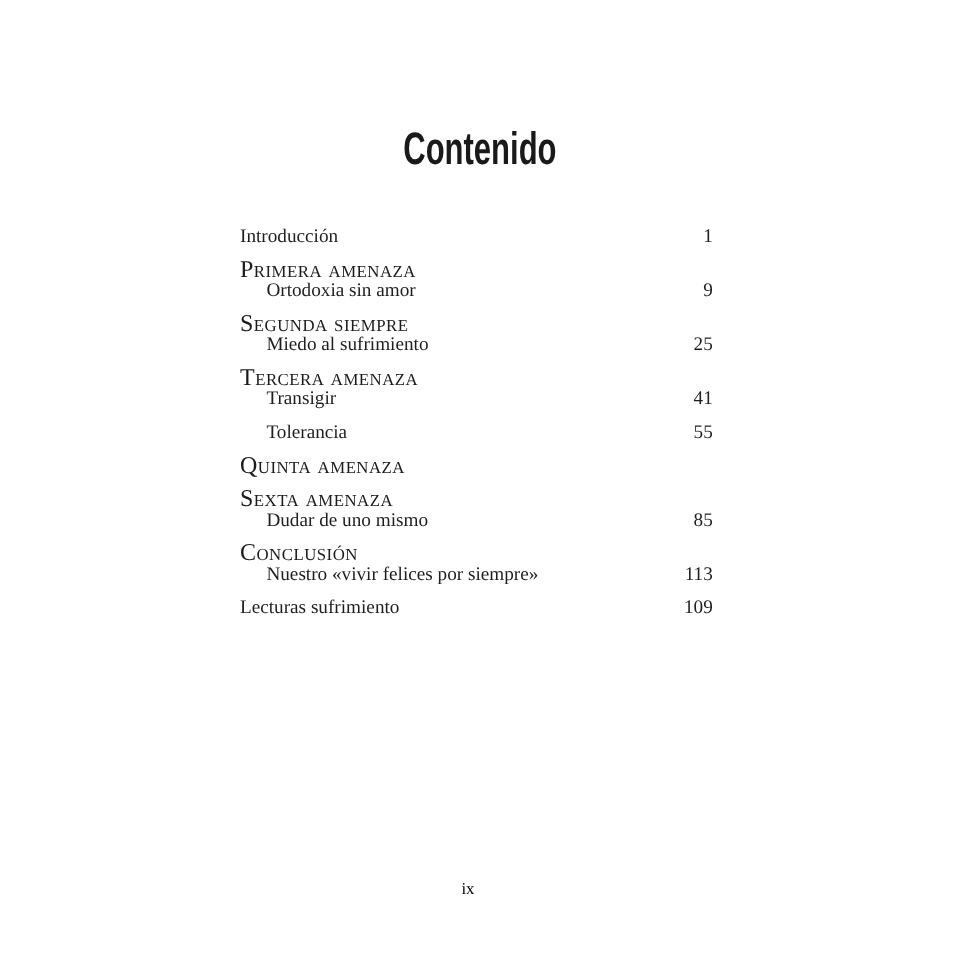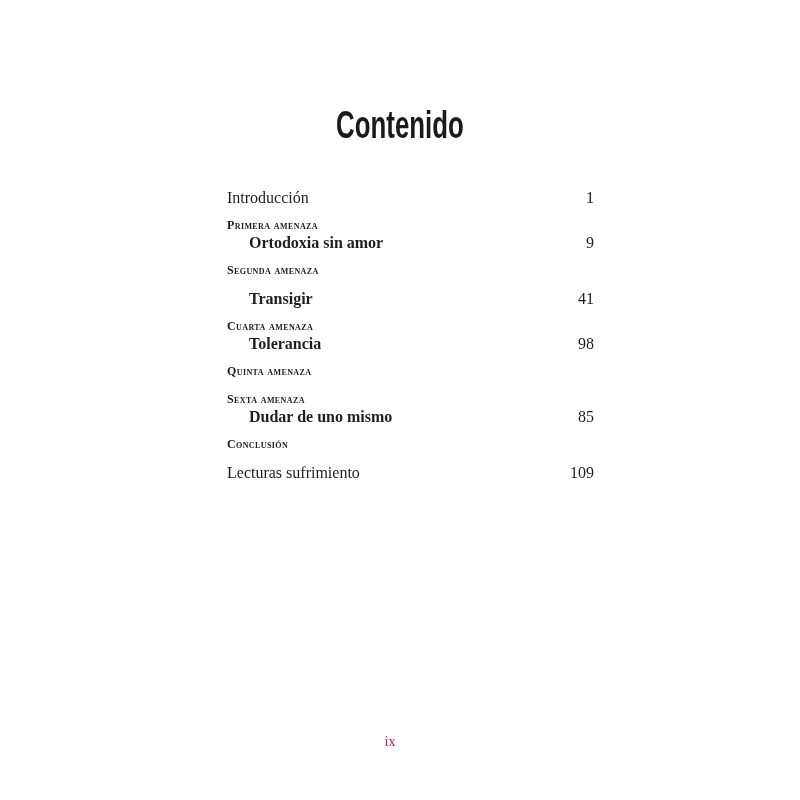--- a/index.html
+++ b/index.html
@@ -38,53 +38,51 @@
   .toc {
     position: absolute;
     left: 200px;
     top: 189px;
     width: 394px;
     font-size: 16px;
     line-height: 17px;
   }
   .entry {
     margin-bottom: 11px;
-    margin-left: 27px;
   }
   .row {
     display: flex;
     justify-content: space-between;
     align-items: baseline;
   }
   .heading {
-    font-weight: bold;
+    font-weight: normal;
     font-variant: small-caps;
-    font-size: 12px;
+    font-size: 20px;
     letter-spacing: 0.4px;
     color: #1b1b1b;
   }
   .label {
     color: #1e1e1e;
   }
   .subtitle {
     padding-left: 22px;
     color: #1e1e1e;
-    font-weight: bold;
   }
   .pagenum {
     color: #1e1e1e;
   }
   .folio {
     position: absolute;
     top: 734px;
     left: 0;
     width: 780px;
     text-align: center;
     font-size: 14px;
-    color: #be185d;
+    color: #000000;
   }
 </style>
 </head>
 <body>
 
 <div class="page">
 
   <h1 class="title"><span class="title-inner">Contenido</span></h1>
 
   <div class="toc">
@@ -101,38 +99,42 @@
         <span class="heading">Primera amenaza</span>
       </div>
       <div class="row">
         <span class="subtitle">Ortodoxia sin amor</span>
         <span class="pagenum">9</span>
       </div>
     </div>
 
     <div class="entry">
       <div class="row">
-        <span class="heading">Segunda amenaza</span>
+        <span class="heading">Segunda siempre</span>
+      </div>
+      <div class="row">
+        <span class="subtitle">Miedo al sufrimiento</span>
+        <span class="pagenum">25</span>
       </div>
     </div>
 
     <div class="entry">
+      <div class="row">
+        <span class="heading">Tercera amenaza</span>
+      </div>
       <div class="row">
         <span class="subtitle">Transigir</span>
         <span class="pagenum">41</span>
       </div>
     </div>
 
     <div class="entry">
       <div class="row">
-        <span class="heading">Cuarta amenaza</span>
-      </div>
-      <div class="row">
         <span class="subtitle">Tolerancia</span>
-        <span class="pagenum">98</span>
+        <span class="pagenum">55</span>
       </div>
     </div>
 
     <div class="entry">
       <div class="row">
         <span class="heading">Quinta amenaza</span>
       </div>
     </div>
 
     <div class="entry">
@@ -143,20 +145,24 @@
         <span class="subtitle">Dudar de uno mismo</span>
         <span class="pagenum">85</span>
       </div>
     </div>
 
 
     <div class="entry">
       <div class="row">
         <span class="heading">Conclusión</span>
       </div>
+      <div class="row">
+        <span class="subtitle">Nuestro «vivir felices por siempre»</span>
+        <span class="pagenum">113</span>
+      </div>
     </div>
 
     <div class="entry">
       <div class="row">
         <span class="label">Lecturas sufrimiento</span>
         <span class="pagenum">109</span>
       </div>
     </div>
 
   </div>

